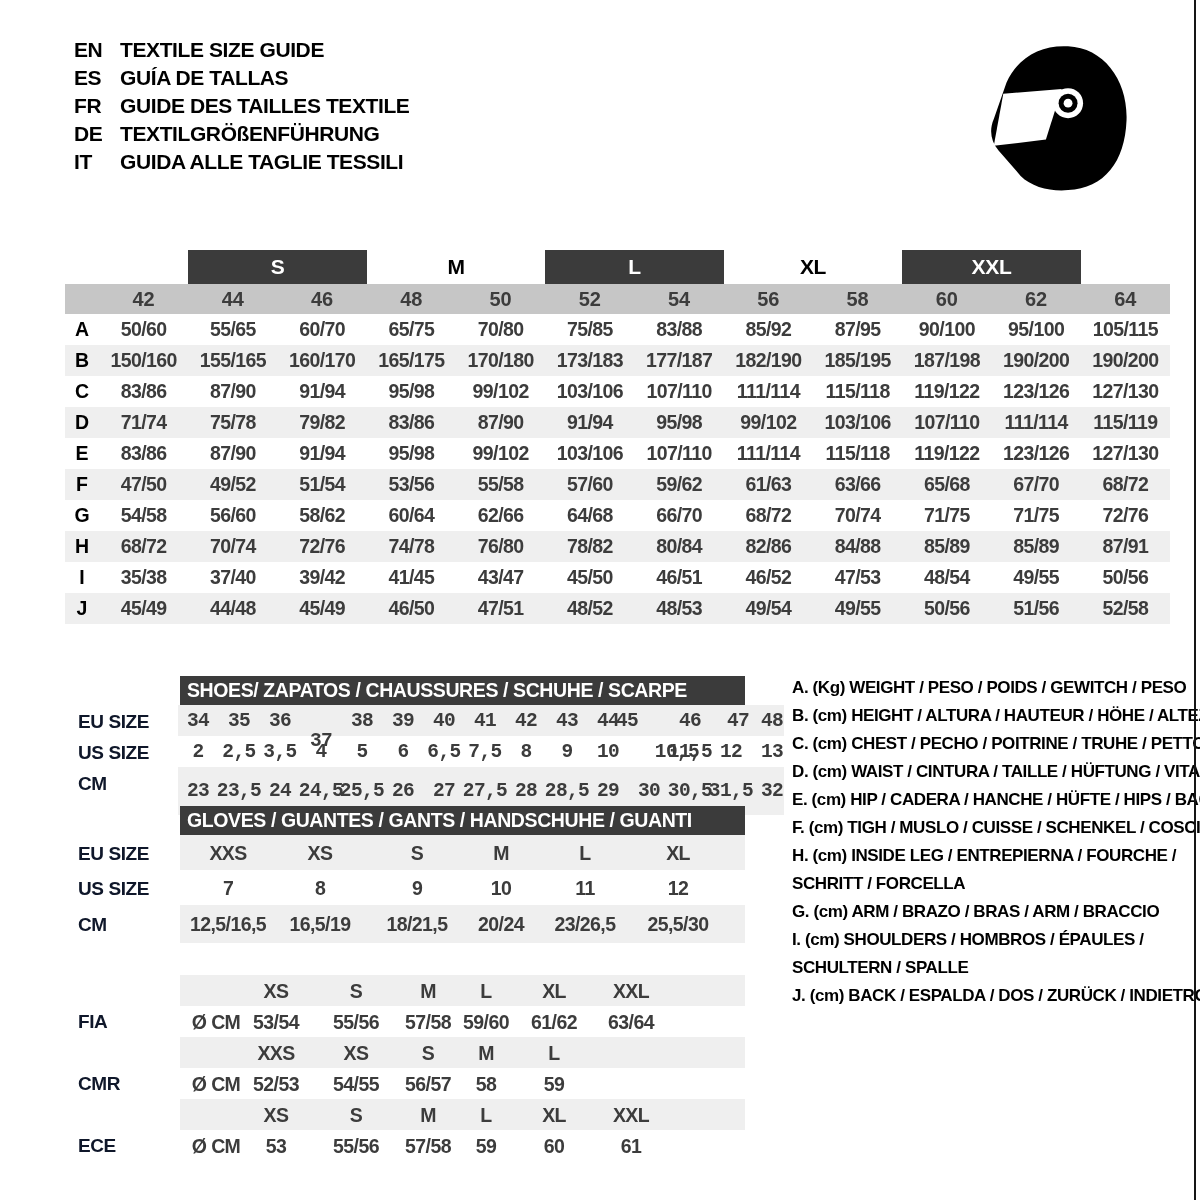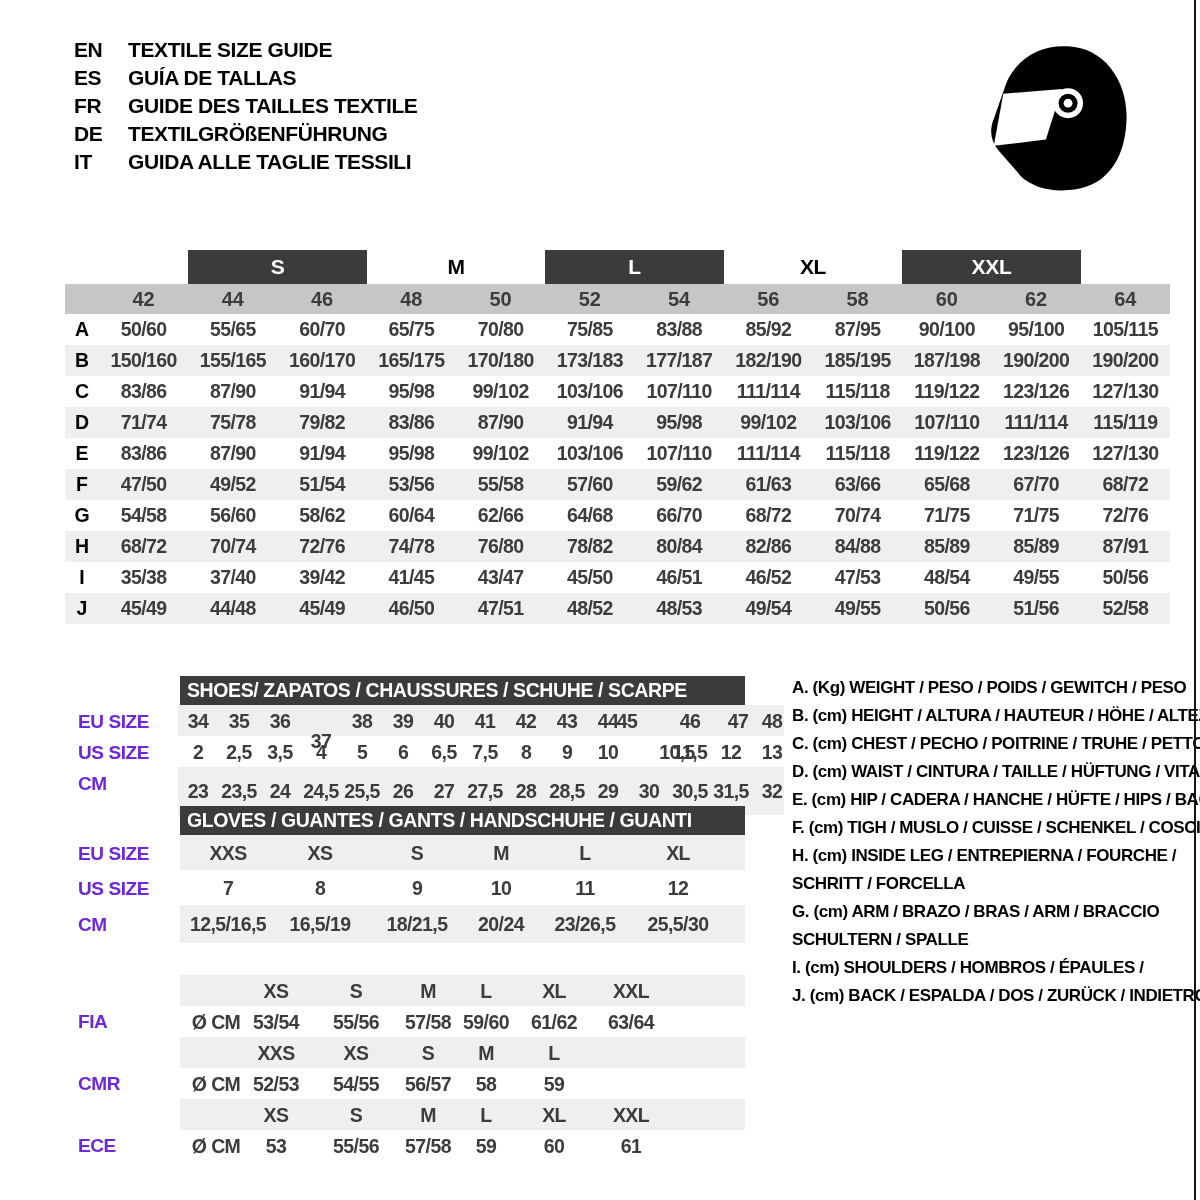--- a/index.html
+++ b/index.html
@@ -5,21 +5,21 @@
   html,body { margin:0; padding:0; }
   body {
     width:1200px; height:1200px; position:relative; overflow:hidden;
     background:#ffffff; color:#000;
     font-family:"Liberation Sans", sans-serif; font-weight:700;
   }
   [data-interactable] { box-sizing:border-box; }
 
   
   .lang-block { position:absolute; left:74px; top:36px; }
-  .lang-row { display:flex; line-height:28px; font-size:21px; letter-spacing:-0.4px; white-space:nowrap;gap:8px; }
+  .lang-row { display:flex; line-height:28px; font-size:21px; letter-spacing:-0.4px; white-space:nowrap; }
   .lang-code { width:46px; }
 
   
   .helmet-icon { position:absolute; left:978px; top:40px; width:158px; height:158px; }
 
   
   .size-table { position:absolute; left:65px; top:250px; width:1105px; }
   .grid-row { display:grid; grid-template-columns:34px repeat(12,1fr); align-items:center; }
   .band-row { height:34px; }
   .band { height:34px; display:flex; align-items:center; justify-content:center; font-size:21px; letter-spacing:-0.3px; }
@@ -31,24 +31,24 @@
 
   
   .section { position:absolute; left:0; width:1200px; }
   .title-bar {
     position:absolute; left:180px; top:0; height:29px; width:565px;
     background:#3b3b3b; color:#fff; display:flex; align-items:center;
     padding-left:7px; font-size:19.5px; letter-spacing:-0.4px; white-space:nowrap;
   }
   .cells-row { position:absolute; }
   .cells-row.shaded { background:#efefef; }
-  .w-shoes { left:178px; width:606px; }
+  .w-shoes { left:178px; width:606px;font-family:Liberation Mono, monospace; }
   .w-std { left:180px; width:565px; }
   .pcell { position:absolute; top:50%; transform:translate(-50%,-50%); font-size:19.5px; color:#3c3c3c; letter-spacing:-0.6px; white-space:nowrap; }
-  .side-label { position:absolute; left:78px; font-size:19px; color:#6d28d9; letter-spacing:-0.4px; white-space:nowrap; }
+  .side-label { position:absolute; left:78px; font-size:19px; color:#0f172a; letter-spacing:-0.4px; white-space:nowrap; }
 
   
   .legend { position:absolute; left:792px; top:674px; width:404px; }
   .legend-item { font-size:17px; line-height:28px; letter-spacing:-0.4px; white-space:nowrap; }
 
   .right-border { position:absolute; left:1194px; top:0; width:2px; height:1200px; background:#151515; }
 </style>
 </head>
 <body data-interactable="false">
 
@@ -431,22 +431,22 @@
         <div class="legend-item" data-interactable="false">F. (cm) TIGH / MUSLO / CUISSE / SCHENKEL / COSCIA</div>
       </div>
       <div data-interactable="false">
         <div class="legend-item" data-interactable="false">H. (cm) INSIDE LEG / ENTREPIERNA / FOURCHE /</div>
         <div class="legend-item" data-interactable="false">SCHRITT / FORCELLA</div>
       </div>
       <div data-interactable="false">
         <div class="legend-item" data-interactable="false">G. (cm) ARM / BRAZO / BRAS / ARM / BRACCIO</div>
       </div>
       <div data-interactable="false">
+        <div class="legend-item" data-interactable="false">I. (cm) SHOULDERS / HOMBROS / ÉPAULES /</div>
         <div class="legend-item" data-interactable="false">SCHULTERN / SPALLE</div>
-        <div class="legend-item" data-interactable="false">I. (cm) SHOULDERS / HOMBROS / ÉPAULES /</div>
       </div>
       <div data-interactable="false">
         <div class="legend-item" data-interactable="false">J. (cm) BACK / ESPALDA / DOS / ZURÜCK / INDIETRO</div>
       </div>
     </div>
 </div>
 
 <div class="right-border" data-interactable="false"></div>
 
 </body></html>

